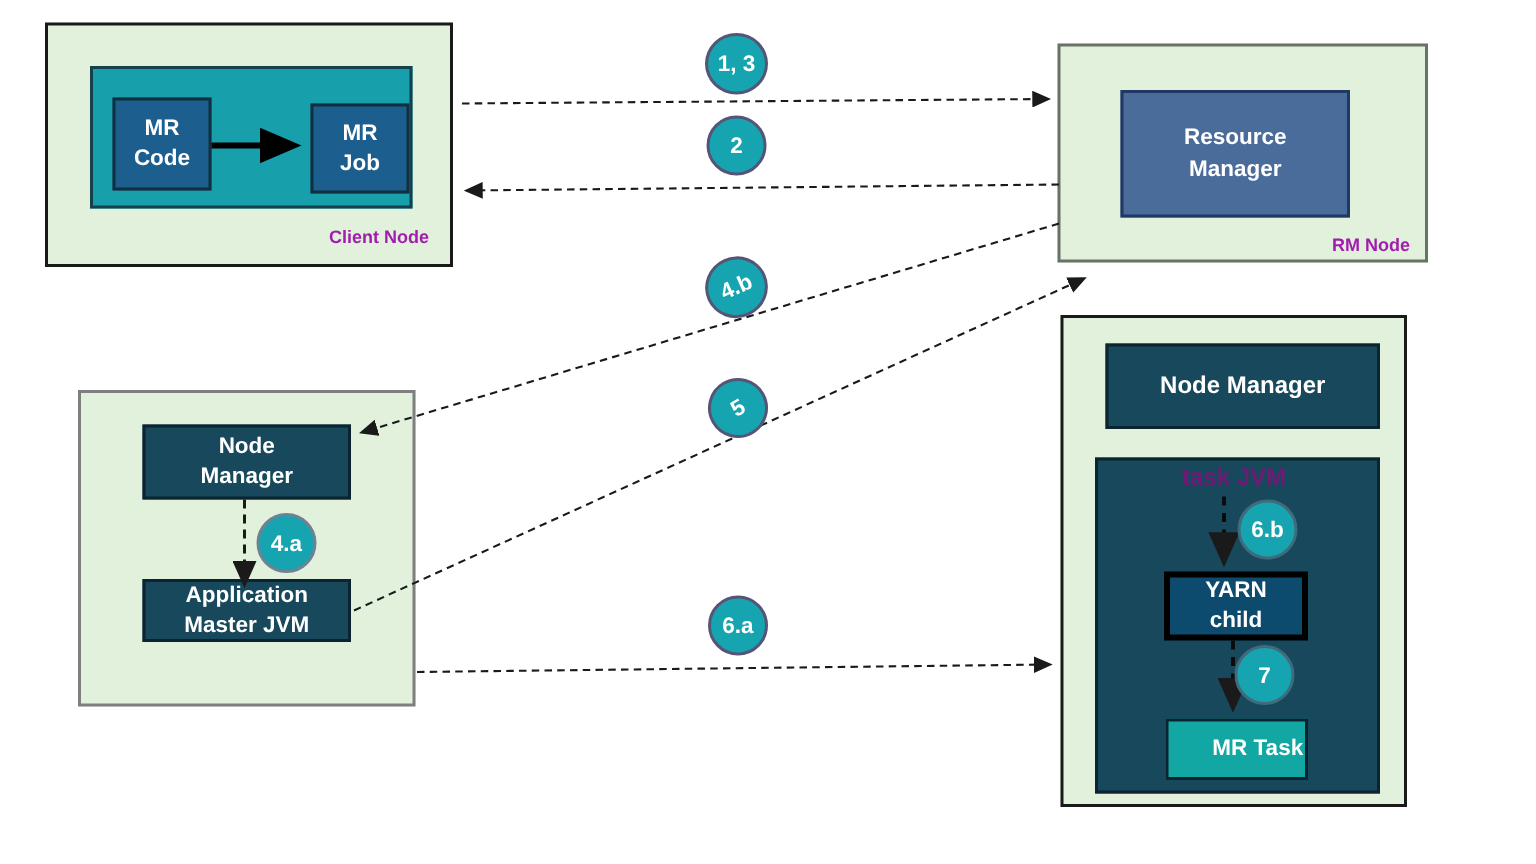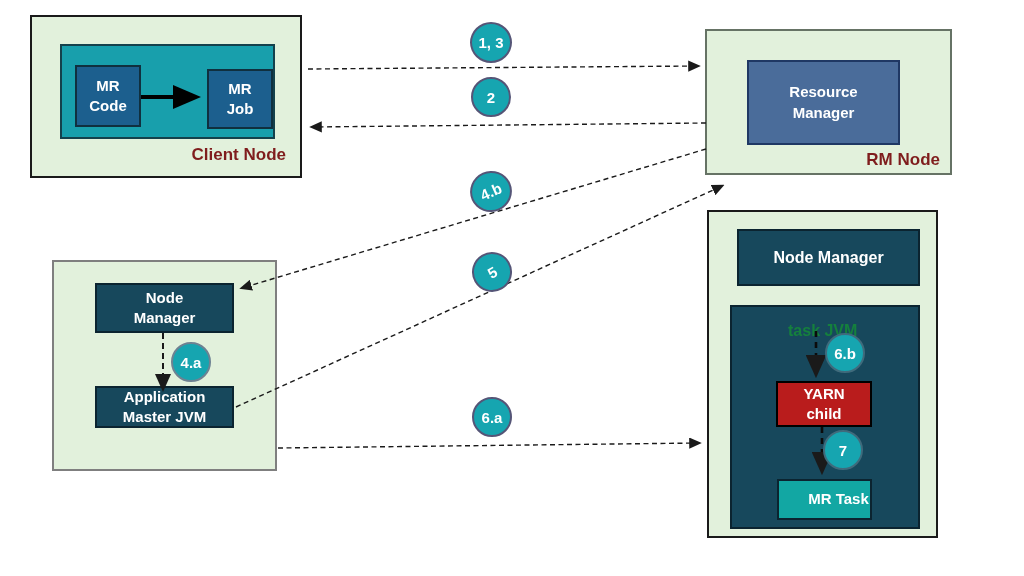--- a/index.html
+++ b/index.html
@@ -4,43 +4,43 @@
 <style>
   html,body{margin:0;padding:0;background:#ffffff;}
   #stage{
     position:relative;width:1024px;height:576px;background:#ffffff;overflow:hidden;
     font-family:"Liberation Sans","DejaVu Sans",sans-serif;
   }
   .green-node{
     position:absolute;background:#e2f1dc;box-sizing:border-box;
   }
   .caption{
-    position:absolute;color:#7f1d1d;font-weight:bold;font-size:17px;white-space:nowrap;
+    position:absolute;color:#a21caf;font-weight:bold;font-size:12px;white-space:nowrap;
   }
   .box{
     position:absolute;box-sizing:border-box;display:flex;align-items:center;justify-content:center;
     color:#ffffff;font-weight:bold;font-size:15px;text-align:center;white-space:pre-line;line-height:1.35;
   }
   .teal-wrap{position:absolute;box-sizing:border-box;background:#189fac;border:2px solid #14414c;}
   .steel{background:#1c5f8e;border:2px solid #10303f;}
   .darkteal{background:#17485c;border:2px solid #0b2430;}
   .slate{background:#4a6c9a;border:2px solid #1f3864;}
-  .red{background:#b91c1c;border:2px solid #000000;}
+  .red{background:#0c4a6e;border:4px solid #000000;}
   .mrtask{background:#12a7a3;border:2px solid #0b2430;padding-left:28px;}
   .badge{
     position:absolute;width:40px;height:40px;border-radius:50%;
     background:#16a5b0;border:2px solid #555577;box-sizing:border-box;
     display:flex;align-items:center;justify-content:center;
     color:#ffffff;font-weight:bold;font-size:15px;white-space:nowrap;
   }
   .rot-a{transform:rotate(-24deg);}
   .rot-b{transform:rotate(-30deg);}
   #arrows{position:absolute;left:0;top:0;width:1024px;height:576px;pointer-events:none;}
   .tasklbl{
-    position:absolute;color:#15803d;font-weight:bold;font-size:16px;white-space:nowrap;margin-top:12px;
+    position:absolute;color:#701a75;font-weight:bold;font-size:16px;white-space:nowrap;
   }
 </style>
 </head>
 <body>
 
 <div id="stage">
 
   <div class="green-node" style="left:30px;top:15px;width:272px;height:163px;border:2px solid #1a1a1a;text-decoration:underline;">
     <div class="teal-wrap" style="left:28px;top:27px;width:215px;height:95px;"></div>
     <div class="box steel" style="left:43px;top:48px;width:66px;height:62px;">MR

